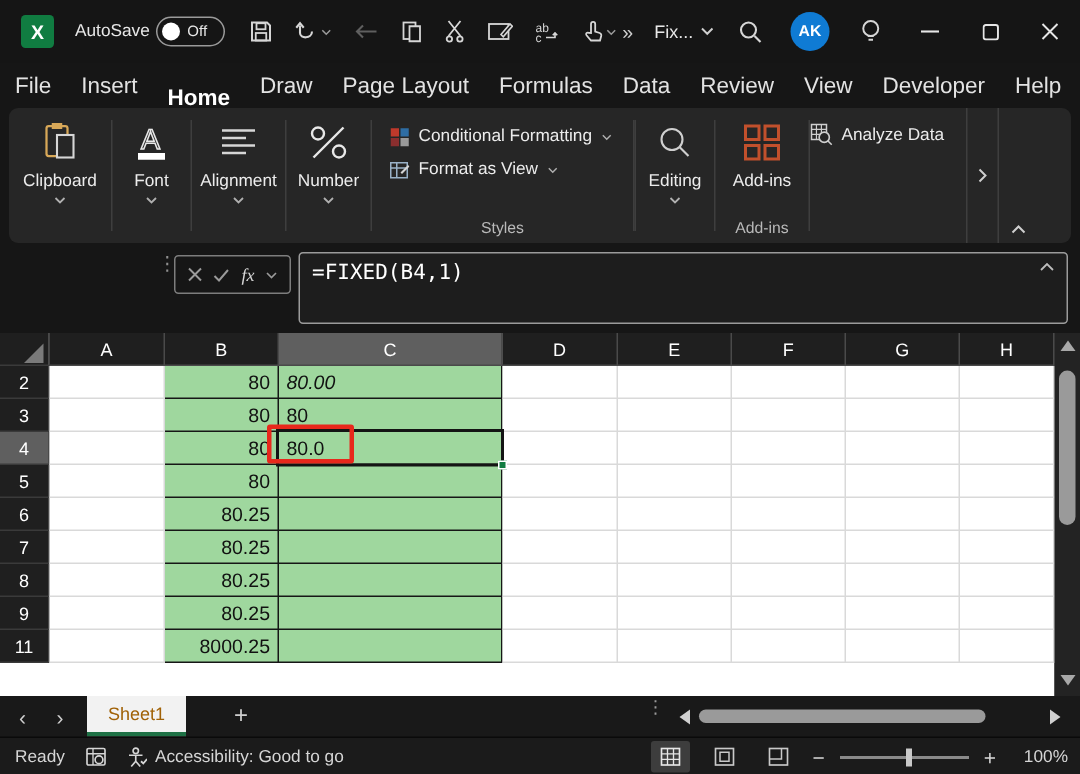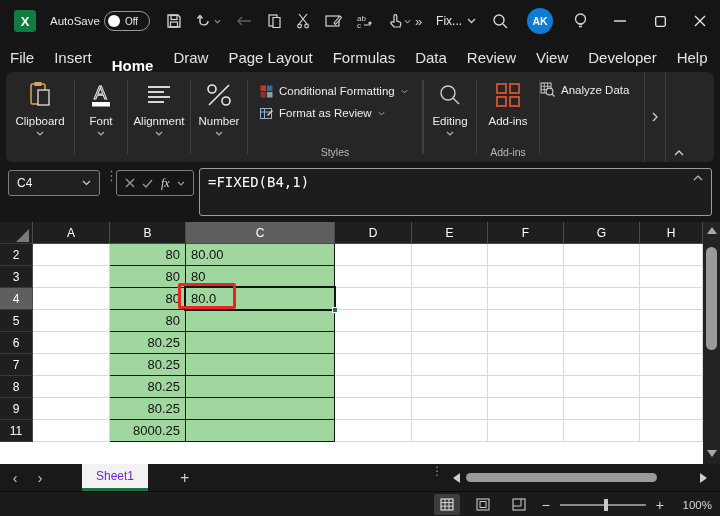--- a/index.html
+++ b/index.html
@@ -85,22 +85,22 @@
   
   #vscroll{position:absolute;left:703px;top:222px;width:17px;height:242px;background:#232323;}
   .tri-up{width:0;height:0;border-left:5px solid transparent;border-right:5px solid transparent;border-bottom:7px solid #a8a8a8;margin:5px auto 0;}
   .tri-down{width:0;height:0;border-left:5px solid transparent;border-right:5px solid transparent;border-top:7px solid #a8a8a8;margin:0 auto;}
   #vthumb{position:absolute;left:3px;top:25px;width:11px;height:103px;background:#9a9a9a;border-radius:6px;}
   #vdown{position:absolute;left:3.5px;top:228px;}
 
   
   #sheetbar{position:absolute;left:0;top:464px;width:720px;height:27px;background:#191919;display:flex;align-items:center;}
   .nav-arrow{color:#cfcfcf;font-size:14px;width:30px;text-align:center;}
-  .sheet-tab{height:27px;background:#f2f2f2;color:#6d28d9;font-size:12px;display:flex;align-items:center;justify-content:center;
-             padding:0 14px;margin-left:32px;border-bottom:3px solid #1e7145;box-sizing:border-box;}
+  .sheet-tab{height:27px;background:#f2f2f2;color:#a16207;font-size:12px;display:flex;align-items:center;justify-content:center;
+             padding:0 14px;margin-left:8px;border-bottom:3px solid #1e7145;box-sizing:border-box;}
   .add-sheet{color:#cfcfcf;font-size:16px;margin-left:32px;}
   .hs-dots{position:absolute;left:431px;top:5px;color:#9a9a9a;font-size:12px;line-height:5px;}
   .hs-left{position:absolute;left:453px;top:9px;width:0;height:0;border-top:5px solid transparent;border-bottom:5px solid transparent;border-right:7px solid #d0d0d0;}
   .hs-thumb{position:absolute;left:466px;top:9px;width:191px;height:9px;background:#9a9a9a;border-radius:5px;}
   .hs-right{position:absolute;left:700px;top:9px;width:0;height:0;border-top:5px solid transparent;border-bottom:5px solid transparent;border-left:7px solid #d0d0d0;}
 
   
   #statusbar{position:absolute;left:0;top:491px;width:720px;height:25px;background:#1b1b1b;border-top:1px solid #0a0a0a;
              display:flex;align-items:center;font-size:11.5px;color:#d6d6d6;}
   .sb-left{display:flex;align-items:center;gap:14px;margin-left:10px;}
@@ -308,21 +308,21 @@
         <svg width="7" height="5" viewBox="0 0 8 5">
             <path d="M1 1 L4 4 L7 1" fill="none" stroke="#b0b0b0" stroke-width="1.1"></path>
           </svg>
       </div>
       <div class="styles-item">
         <svg width="13" height="13" viewBox="0 0 13 13">
             <rect x="0.5" y="1.5" width="11" height="10" fill="none" stroke="#9ab2c8" stroke-width="1"></rect>
             <path d="M0.5 5 h11 M4.5 1.5 v10" stroke="#9ab2c8" stroke-width="1"></path>
             <path d="M7 8 L12 3 L13 4 L8 9 z" fill="#d6d6d6"></path>
           </svg>
-        <span>Format as Review</span>
+        <span>Format as View</span>
         <svg width="7" height="5" viewBox="0 0 8 5">
             <path d="M1 1 L4 4 L7 1" fill="none" stroke="#b0b0b0" stroke-width="1.1"></path>
           </svg>
       </div>
       <span class="styles-label">Styles</span>
     </div>
     <div class="divider"></div>
     <div class="divider"></div>
     <div class="rgroup" style="width:52px">
       <div class="big-ico">
@@ -367,26 +367,20 @@
         </svg>
       </div>
     <div class="rib-collapse">
         <svg width="10" height="6" viewBox="0 0 10 6">
           <path d="M1 5 L5 1 L9 5" fill="none" stroke="#cfcfcf" stroke-width="1.3"></path>
         </svg>
       </div>
   </div>
 
   <div id="formularow">
-    <div class="namebox">
-      <span>C4</span>
-      <svg class="chev" width="9" height="6" viewBox="0 0 9 6">
-          <path d="M1 1 L4.5 4.5 L8 1" fill="none" stroke="#cfcfcf" stroke-width="1.2"></path>
-        </svg>
-    </div>
     <div class="dots3">⋮</div>
     <div class="fxbox">
       <svg width="10" height="10" viewBox="0 0 10 10">
           <path d="M1 1 L9 9 M9 1 L1 9" stroke="#9a9a9a" stroke-width="1.3"></path>
         </svg>
       <svg width="11" height="9" viewBox="0 0 11 9">
           <path d="M1 5 L4 8 L10 1" fill="none" stroke="#9a9a9a" stroke-width="1.3"></path>
         </svg>
       <span class="fx-label">fx</span>
       <svg width="8" height="5" viewBox="0 0 8 5">
@@ -412,21 +406,21 @@
         <div class="hcell" style="width: 77px;">D</div>
         <div class="hcell" style="width: 76px;">E</div>
         <div class="hcell" style="width: 76px;">F</div>
         <div class="hcell" style="width: 76px;">G</div>
         <div class="hcell" style="width: 63px;">H</div>
       </div>
       <div class="grid-row">
         <div class="rowhdr">2</div>
         <div class="cell white" style="width: 77px;"></div>
         <div class="cell green right" style="width: 76px;">80</div>
-        <div class="cell green left" style="width: 149px;">80.00</div>
+        <div class="cell green left" style="width: 149px; font-style: italic;">80.00</div>
         <div class="cell white" style="width: 77px;"></div>
         <div class="cell white" style="width: 76px;"></div>
         <div class="cell white" style="width: 76px;"></div>
         <div class="cell white" style="width: 76px;"></div>
         <div class="cell white" style="width: 63px;"></div>
       </div>
       <div class="grid-row">
         <div class="rowhdr">3</div>
         <div class="cell white" style="width: 77px;"></div>
         <div class="cell green right" style="width: 76px;">80</div>
@@ -532,20 +526,38 @@
         <div class="sheet-tab">Sheet1</div>
       </div>
     <span class="add-sheet">+</span>
     <div class="hs-dots">⋮</div>
     <div class="hs-left"></div>
     <div class="hs-thumb"></div>
     <div class="hs-right"></div>
   </div>
 
   <div id="statusbar">
+    <div class="sb-left">
+      <span>Ready</span>
+      <span class="sb-item">
+          <svg width="14" height="13" viewBox="0 0 14 13">
+            <rect x="1" y="1" width="12" height="11" rx="1" fill="none" stroke="#d6d6d6" stroke-width="1.1"></rect>
+            <path d="M1 4.5 h12 M5 1 v11" stroke="#d6d6d6" stroke-width="0.9"></path>
+            <circle cx="9" cy="8.5" r="2.6" fill="none" stroke="#d6d6d6" stroke-width="1.1"></circle>
+          </svg>
+        </span>
+      <span class="sb-item">
+        <svg width="13" height="14" viewBox="0 0 13 14">
+            <circle cx="5.5" cy="2.5" r="1.8" fill="none" stroke="#d6d6d6" stroke-width="1.1"></circle>
+            <path d="M1 5.5 h9 M5.5 5.5 v4 M5.5 9.5 L2.5 13 M5.5 9.5 L8.5 13" fill="none" stroke="#d6d6d6" stroke-width="1.1"></path>
+            <path d="M9 9.5 l1.5 1.5 L13 8" fill="none" stroke="#d6d6d6" stroke-width="1.2"></path>
+          </svg>
+        <span>Accessibility: Good to go</span>
+      </span>
+    </div>
     <div class="sb-right">
       <div class="view-btn active">
           <svg width="14" height="13" viewBox="0 0 14 13">
             <rect x="1" y="1" width="12" height="11" fill="none" stroke="#e6e6e6" stroke-width="1.1"></rect>
             <path d="M1 4.6 h12 M1 8.2 h12 M5 1 v11 M9 1 v11" stroke="#e6e6e6" stroke-width="0.9"></path>
           </svg>
         </div>
       <div class="view-btn">
           <svg width="14" height="13" viewBox="0 0 14 13">
             <rect x="1" y="1" width="12" height="11" fill="none" stroke="#c9c9c9" stroke-width="1.1"></rect>

